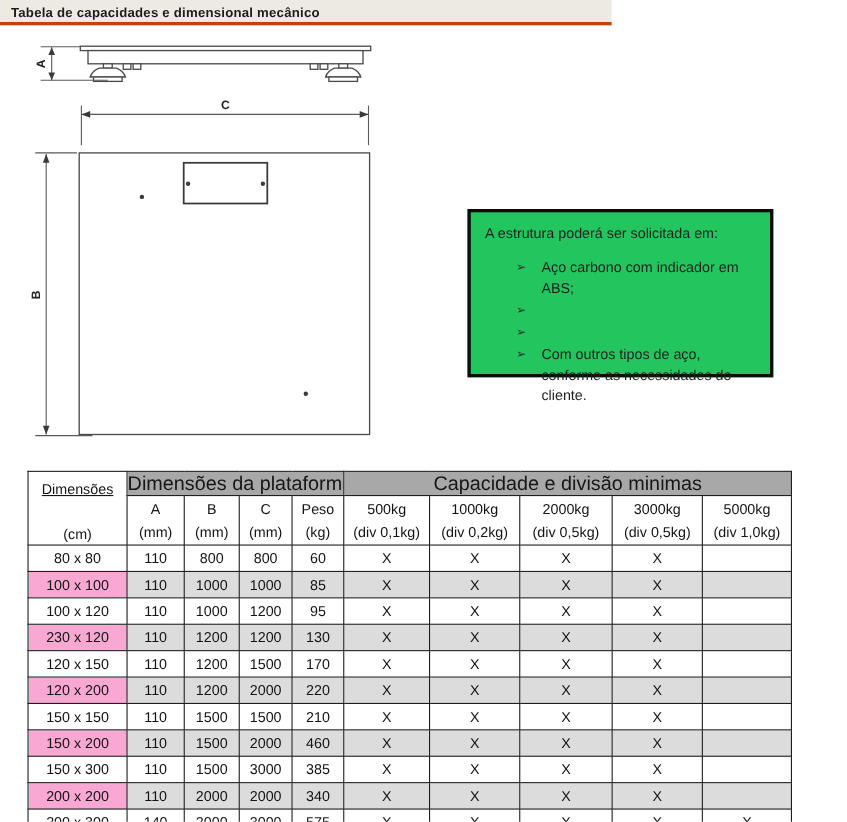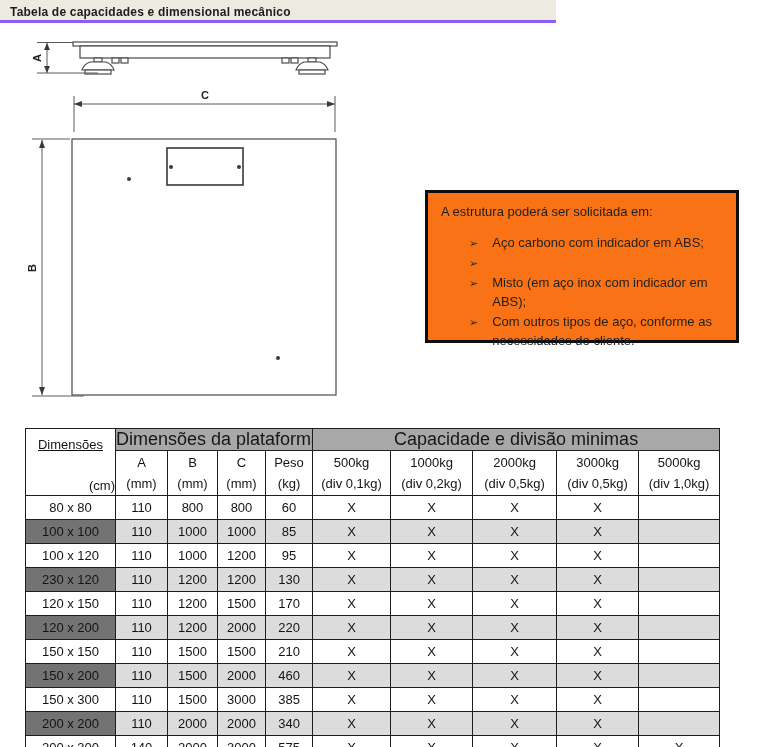--- a/index.html
+++ b/index.html
@@ -10,38 +10,38 @@
     position:relative;
     overflow:hidden;
     color:#1a1a1a;
   }
   .page{position:relative;width:770px;height:747px;}
 
   
   .title-band{
     position:absolute;left:0;top:0;width:546px;height:18px;
     background:#edeae2;
-    border-bottom:3px solid #8b5cf6;
+    border-bottom:3px solid #c2410c;
     padding:2px 0 0 10px;
   }
   .title-band span{
     font-size:12px;font-weight:bold;color:#1c1c1c;letter-spacing:.2px;
   }
 
   
   svg.drawing{position:absolute;left:0;top:0;}
   .dwg-rect{stroke:#4a4a4a;stroke-width:1.2;fill:#ffffff;}
   .dwg-thin{stroke:#5a5a5a;stroke-width:1;fill:none;}
   .dwg-fill{fill:#3a3a3a;stroke:none;}
   .dwg-label{font-family:"Liberation Sans",sans-serif;font-size:11px;font-weight:bold;fill:#222;}
 
   
   .infobox{
-    position:absolute;left:425px;top:190px;width:314px;height:153px;
-    border:3px solid #0d0d0d;background:#f97316;
+    position:absolute;left:425px;top:190px;width:278px;height:153px;
+    border:3px solid #0d0d0d;background:#22c55e;
     box-sizing:border-box;
     padding:11px 8px 6px 13px;
     font-size:13px;color:#1f1f1f;
   }
   .infobox .heading{margin:0 0 14px 0;}
   .infobox ul{list-style:none;margin:0;padding:0 0 0 28px;}
   .infobox li{display:flex;gap:14px;line-height:19px;margin:0 0 1px 0;}
   .infobox .marker{flex:0 0 auto;font-size:11px;color:#2a2a2a;transform:translateY(1px);}
 
   
@@ -53,26 +53,26 @@
   }
   table.cap th, table.cap td{
     border:1.6px solid #1e1e1e;
     text-align:center;vertical-align:middle;
     padding:0;font-weight:normal;
     overflow:hidden;white-space:nowrap;
   }
   th.group{background:#a8a8a8;height:21px;font-size:18px;color:#161616;}
   th.corner{background:#ffffff;}
   th.corner .l1{margin-top:6px;text-decoration:underline;}
-  th.corner .l2{margin-top:26px;text-align:right;}
+  th.corner .l2{margin-top:26px;}
   th.sub{background:#ffffff;height:44px;}
   th.sub div{line-height:21px;}
   table.cap td{height:23px;background:#ffffff;}
   tr.shaded td{background:#dcdcdc;}
-  tr.shaded td:first-child{background:#737373;}
+  tr.shaded td:first-child{background:#f9a8d4;}
 </style>
 </head>
 <body>
 
 <div class="page">
 
   <div class="title-band">
     <span>Tabela de capacidades e dimensional mecânico</span>
   </div>
 
@@ -145,21 +145,20 @@
     <ul>
       <li>
         <span class="marker">➢</span>
         <span>Aço carbono com indicador em ABS;</span>
       </li>
       <li>
         <span class="marker">➢</span>
       </li>
       <li>
         <span class="marker">➢</span>
-        <span>Misto (em aço inox com indicador em ABS);</span>
       </li>
       <li>
         <span class="marker">➢</span>
         <span>Com outros tipos de aço, conforme as necessidades do cliente.</span>
       </li>
     </ul>
   </div>
 
   <table class="cap">
     <colgroup>

